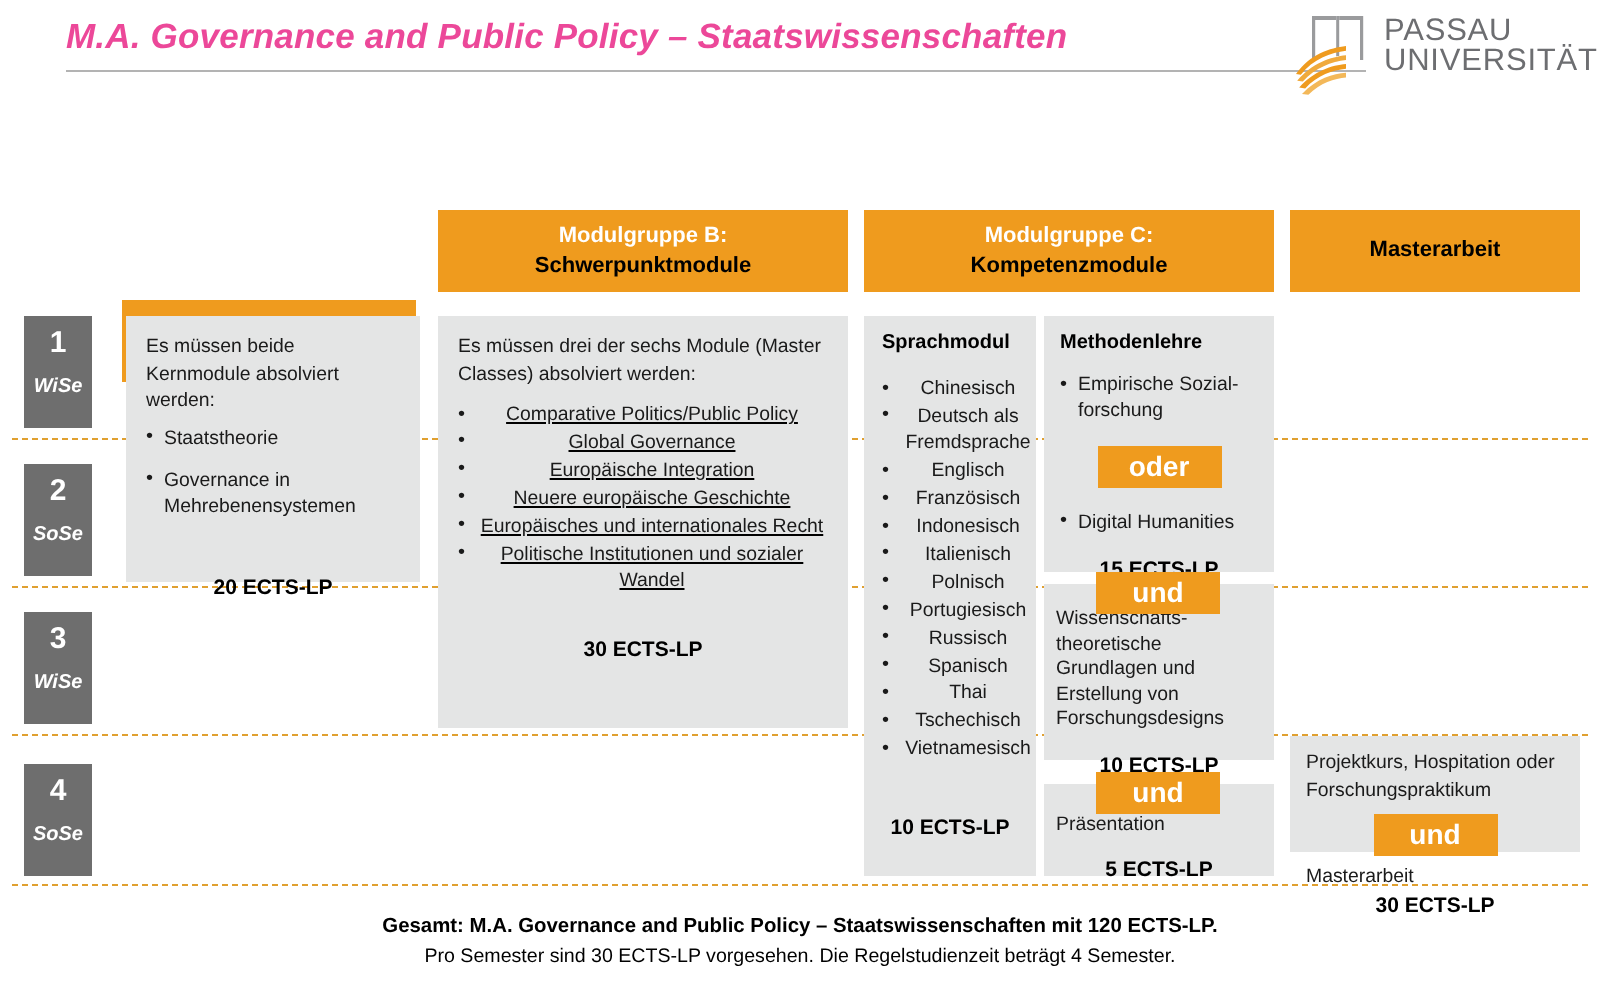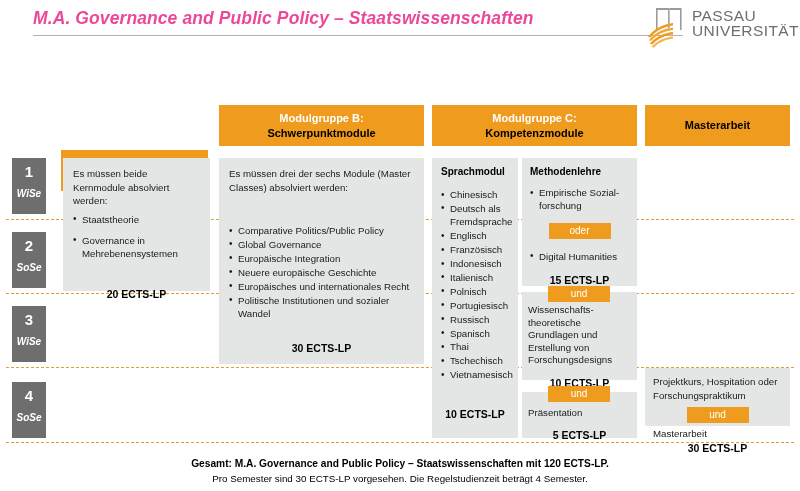--- a/index.html
+++ b/index.html
@@ -59,25 +59,25 @@
   .p-text { font-size:9.7px; color:#1a1a1a; line-height:13.5px; }
   .p-title { font-size:10px; font-weight:bold; color:#000; }
   .bullets { list-style:none; }
   .bullets li {
     position:relative; padding-left:9px; font-size:9.7px; color:#1a1a1a;
     line-height:13.4px; margin-bottom:1.5px;
   }
   .bullets li::before {
     content:"\2022"; position:absolute; left:0; top:-0.5px; font-size:10px; color:#1a1a1a;
   }
-  .bullets.tight li { margin-bottom:0.5px; }
+  .bullets.tight li { margin-bottom:0.5px;text-align:center; }
   .ects { font-size:10.5px; font-weight:bold; color:#000; text-align:center; }
 
   .badge {
-    background:#ef9b1e; color:#ffffff; font-size:10px; font-weight:normal;
+    background:#ef9b1e; color:#ffffff; font-size:14px; font-weight:bold;
     text-align:center; padding:2px 0 3px; width:62px;
   }
 
   .ctr { text-align:left; }
 
   
   .foot {
     position:absolute; left:0; width:800px; text-align:center; color:#000;
   }
   .foot.l1 { top:458px; font-size:10.2px; font-weight:bold; }
@@ -153,21 +153,21 @@
     <div class="p-text">Es müssen beide Kernmodule absolviert werden:</div>
     <ul class="bullets" style="margin-top:5px;">
       <li>Staatstheorie</li>
       <li style="margin-top:8px;">Governance in Mehrebenensystemen</li>
     </ul>
     <div class="ects" style="margin-top:27px;">20 ECTS-LP</div>
   </div>
 
   <div class="panel" style="left:219px; top:158px; width:205px; height:206px; padding:9px 10px 0 10px;">
     <div class="p-text">Es müssen drei der sechs Module (Master Classes) absolviert werden:</div>
-    <ul class="bullets tight" style="margin-top:30px;">
+    <ul class="bullets tight" style="margin-top:7px;text-decoration:underline;">
       <li>Comparative Politics/Public Policy</li>
       <li>Global Governance</li>
       <li>Europäische Integration</li>
       <li>Neuere europäische Geschichte</li>
       <li>Europäisches und internationales Recht</li>
       <li>Politische Institutionen und sozialer Wandel</li>
     </ul>
     <div class="ects" style="margin-top:22px;">30 ECTS-LP</div>
   </div>
 

